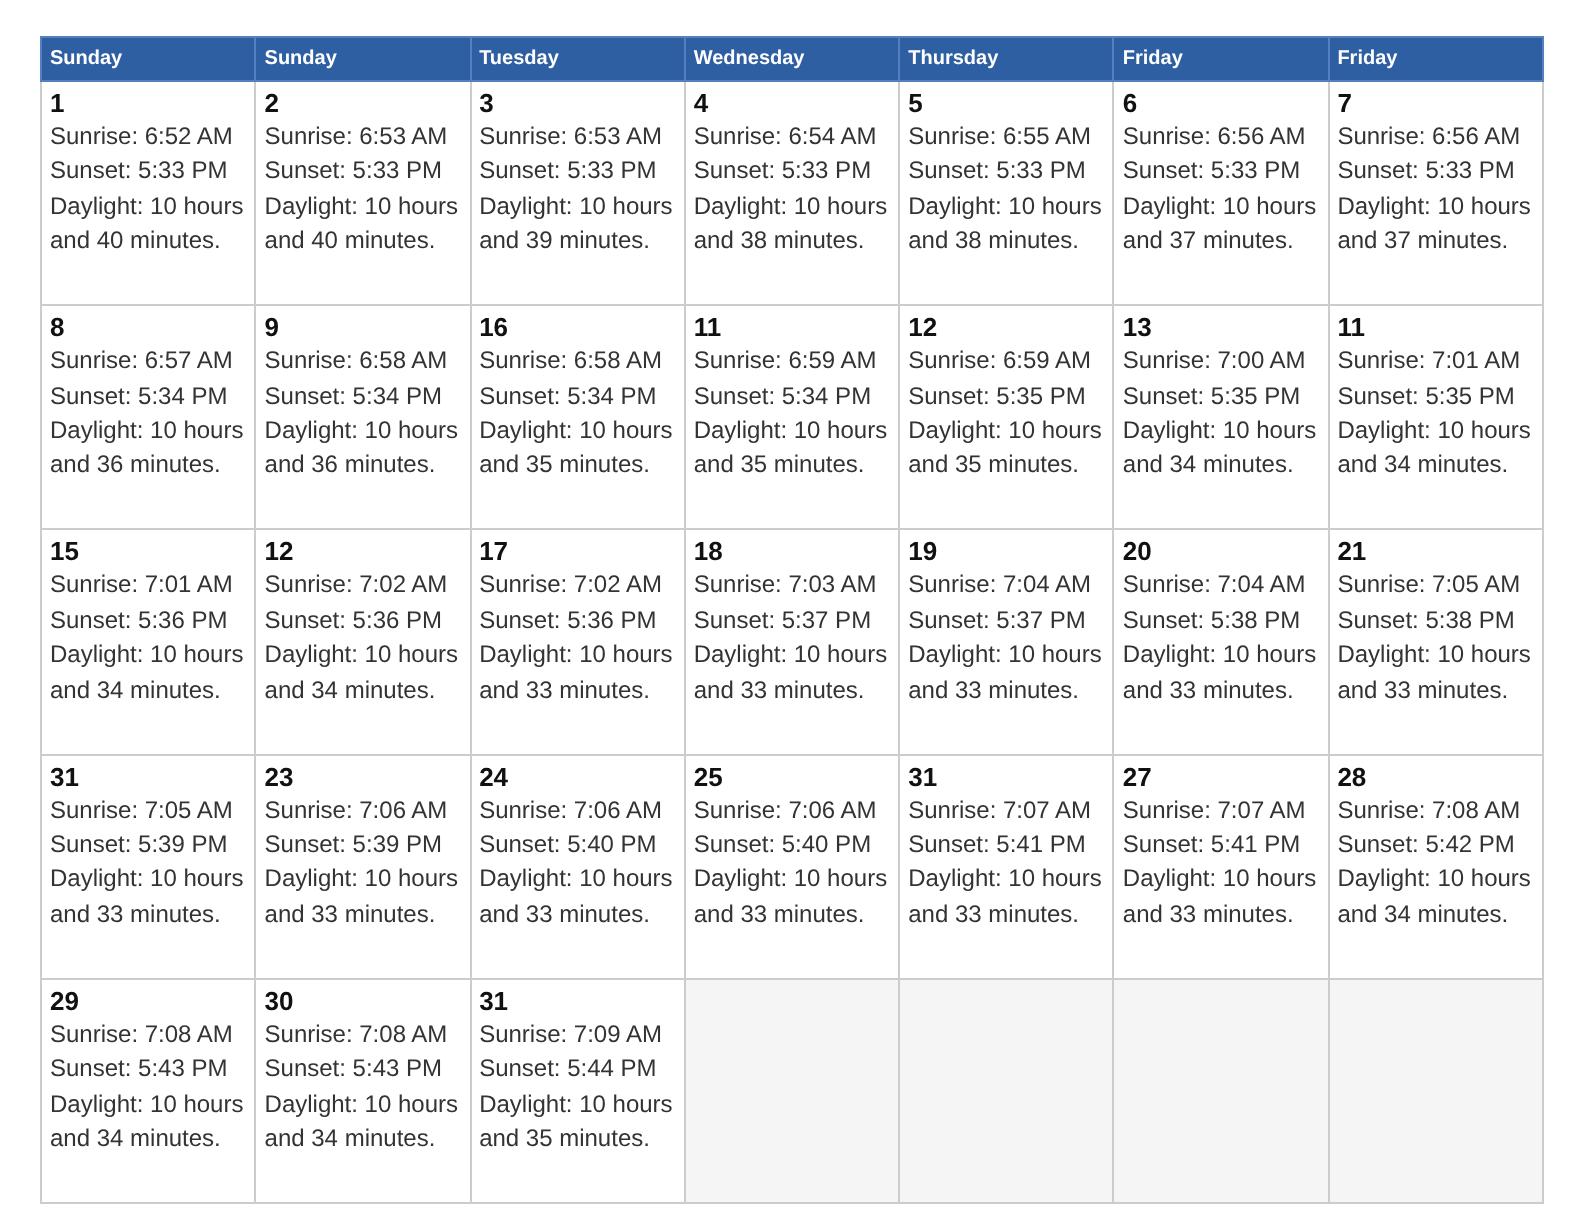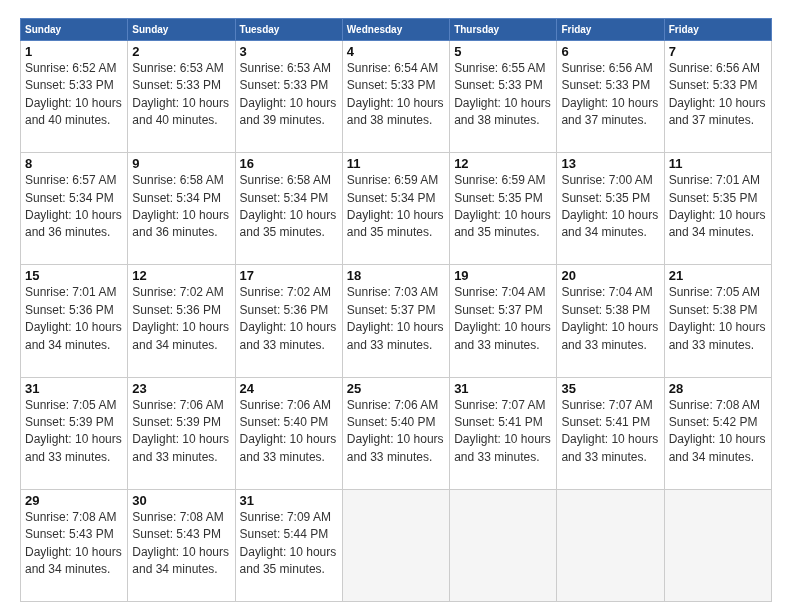--- a/index.html
+++ b/index.html
@@ -208,21 +208,21 @@
           </td>
           <td>
             <span class="day-num">25</span>
             <div class="day-info">Sunrise: 7:06 AM<br>Sunset: 5:40 PM<br>Daylight: 10 hours<br>and 33 minutes.</div>
           </td>
           <td>
             <span class="day-num">31</span>
             <div class="day-info">Sunrise: 7:07 AM<br>Sunset: 5:41 PM<br>Daylight: 10 hours<br>and 33 minutes.</div>
           </td>
           <td>
-            <span class="day-num">35</span>
+            <span class="day-num">27</span>
             <div class="day-info">Sunrise: 7:07 AM<br>Sunset: 5:41 PM<br>Daylight: 10 hours<br>and 33 minutes.</div>
           </td>
           <td>
             <span class="day-num">28</span>
             <div class="day-info">Sunrise: 7:08 AM<br>Sunset: 5:42 PM<br>Daylight: 10 hours<br>and 34 minutes.</div>
           </td>
         </tr>
         <tr>
           <td>
             <span class="day-num">29</span>

